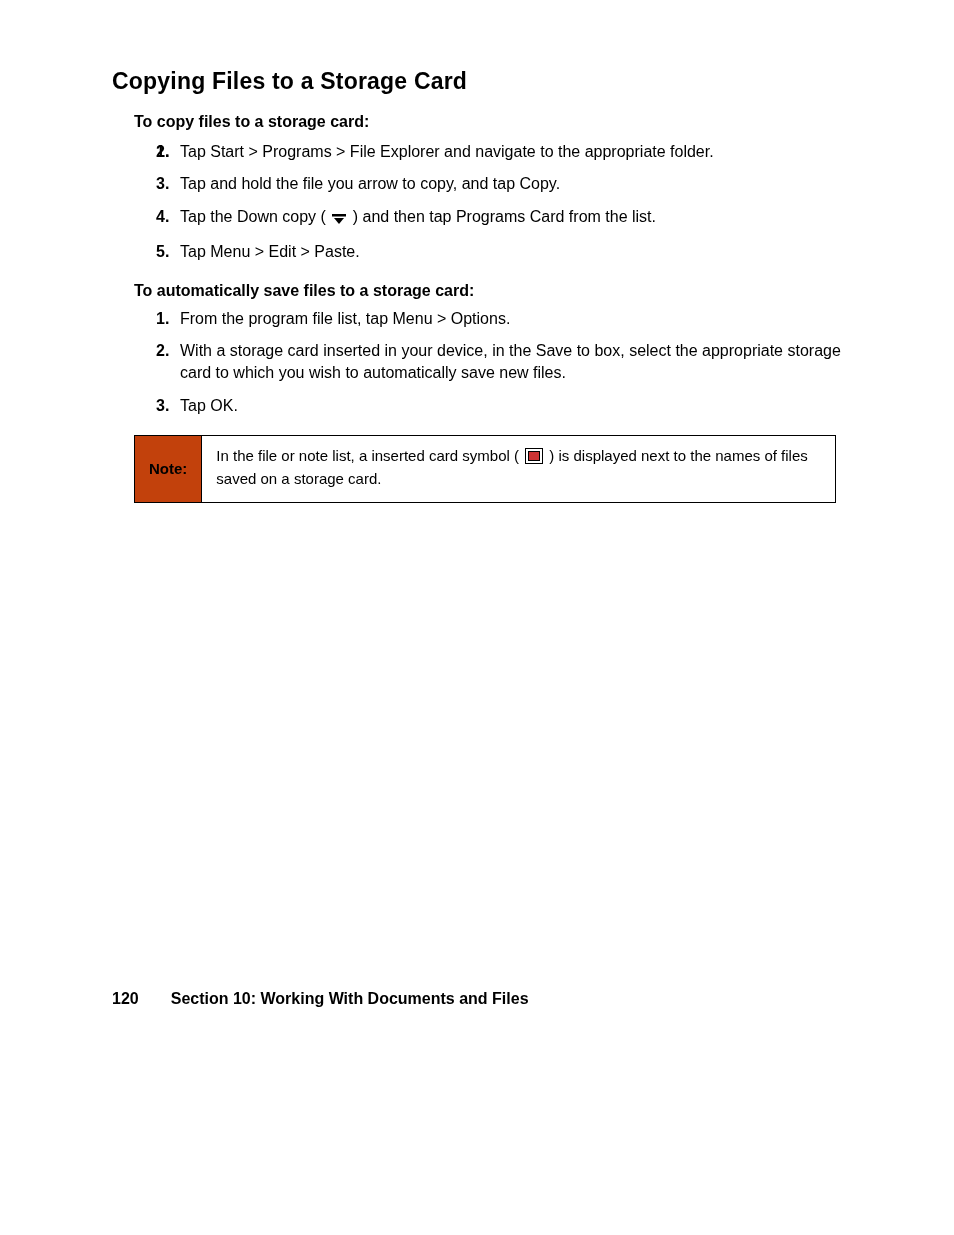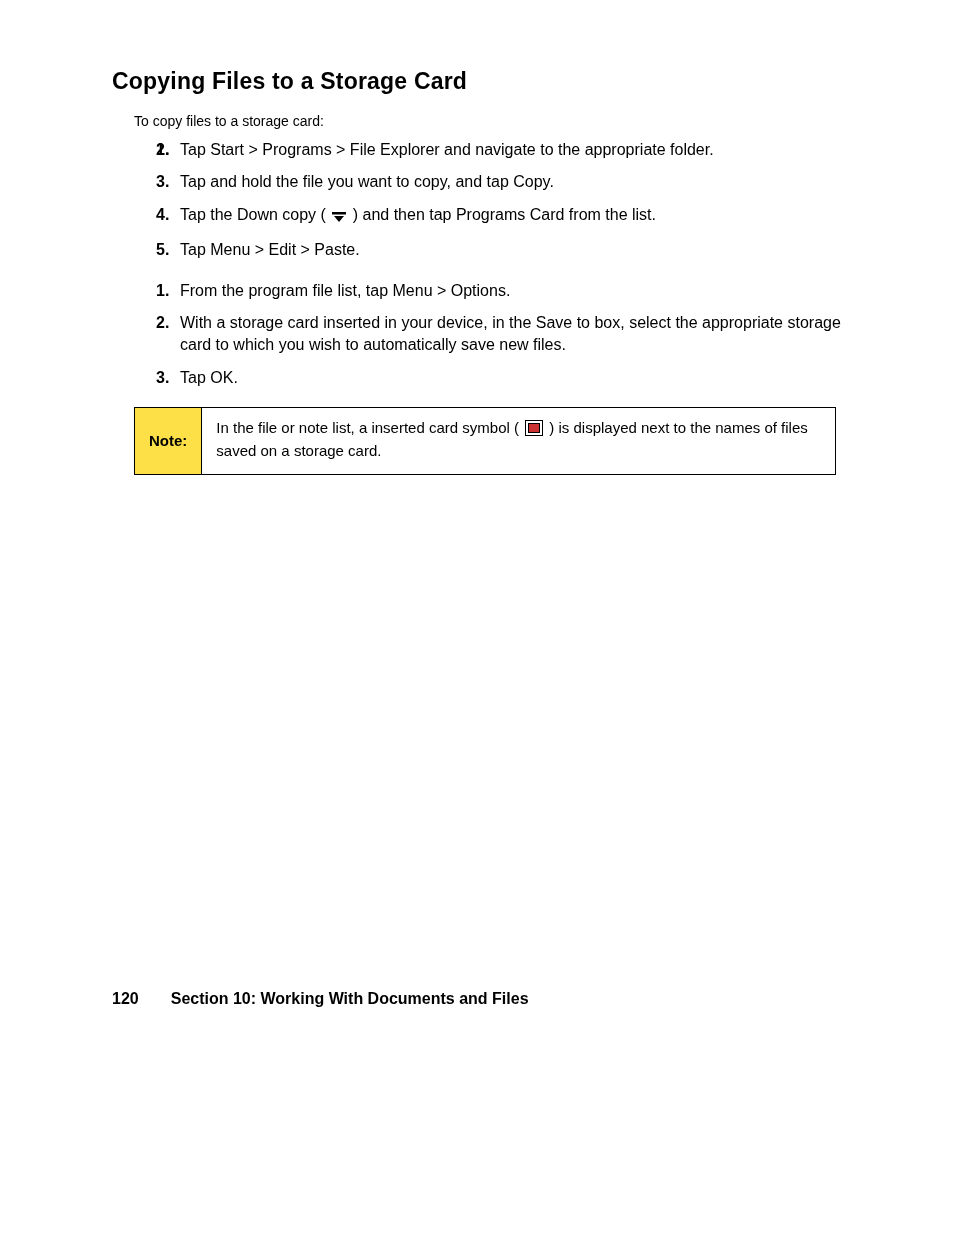--- a/index.html
+++ b/index.html
@@ -19,22 +19,22 @@
   h1.section-title {
     font-size: 23px;
     font-weight: 700;
     margin: 0 0 18px 0;
     letter-spacing: 0.2px;
   }
   .sub {
     margin-left: 22px;
   }
   .subheading {
-    font-size: 14px;
-    font-weight: 400;
+    font-size: 16px;
+    font-weight: 700;
     margin: 0 0 8px 0;
   }
   .body-text {
     font-size: 16px;
     line-height: 1.35;
     margin: 0 0 10px 0;
   }
   ol.steps {
     list-style: none;
     margin: 0 0 18px 0;
@@ -59,21 +59,21 @@
     vertical-align: -3px;
     margin: 0 2px;
   }
   .note-box {
     display: flex;
     border: 1px solid #000;
     margin-top: 10px;
     width: 700px;
   }
   .note-label {
-    background: #fde047;
+    background: #c2410c;
     font-weight: 700;
     font-size: 15px;
     padding: 21px 14px;
     border-right: 1px solid #000;
     display: flex;
     align-items: center;
     white-space: nowrap;
   }
   .note-content {
     font-size: 15px;
@@ -105,35 +105,36 @@
     <ol class="steps">
       <li>
         <span class="num">1.</span>
       </li>
       <li>
         <span class="num">2.</span>
         <span>Tap </span><b>Start &gt; Programs &gt; File Explorer</b><span> and navigate to the appropriate folder.</span>
       </li>
       <li>
         <span class="num">3.</span>
-        <span>Tap and hold the file you want to copy, and tap </span><b>Copy</b><span>.</span>
+        <span>Tap and hold the file you arrow to copy, and tap </span><b>Copy</b><span>.</span>
       </li>
       <li>
         <span class="num">4.</span>
         <span>Tap the Down copy ( </span><span class="icon-inline"><svg width="14" height="11" viewBox="0 0 14 11">
               <rect x="0" y="0" width="14" height="2.5" fill="#000"></rect>
               <polygon points="2,4 12,4 7,10" fill="#000"></polygon>
             </svg></span><span> ) and then tap </span><b>Programs Card</b><span> from the list.</span>
       </li>
       <li>
         <span class="num">5.</span>
         <span>Tap </span><b>Menu &gt; Edit &gt; Paste</b><span>.</span>
       </li>
     </ol>
 
+    <p class="subheading">To automatically save files to a storage card:</p>
 
     <ol class="steps">
       <li>
         <span class="num">1.</span>
         <span>From the program file list, tap </span><b>Menu &gt; Options</b><span>.</span>
       </li>
       <li>
         <span class="num">2.</span>
         <span>With a storage card inserted in your device, in the </span><b>Save to</b><span> box, select the appropriate storage card to which you wish to automatically save new files.</span>
       </li>

